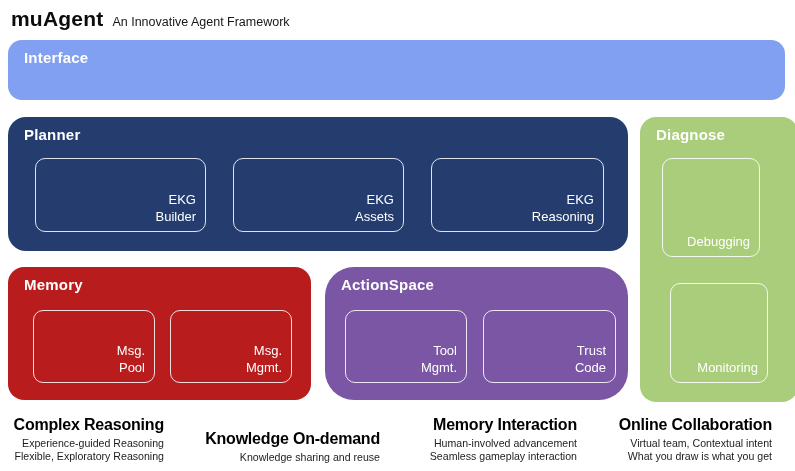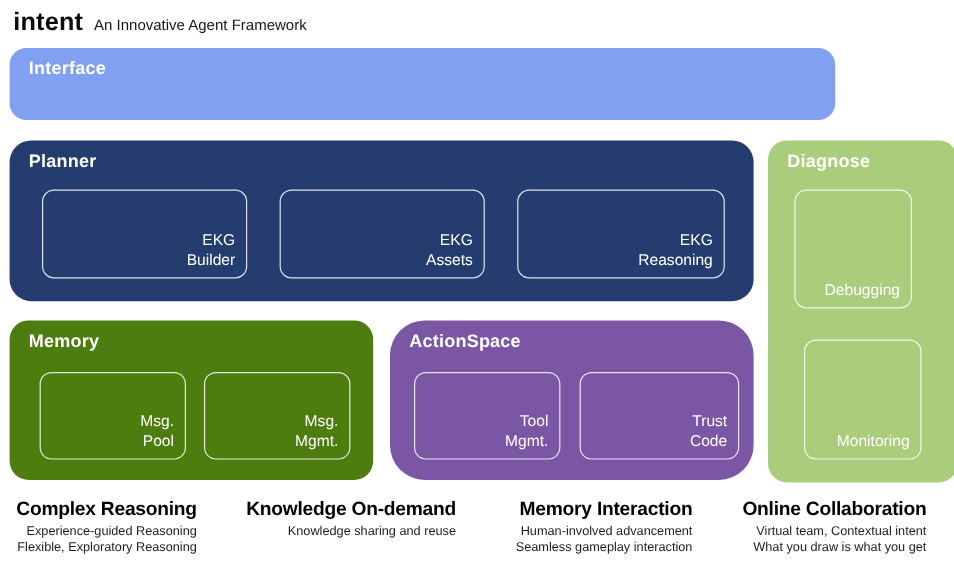--- a/index.html
+++ b/index.html
@@ -12,23 +12,23 @@
 
   
   .header { position: absolute; left: 11px; top: 7px; display: flex; align-items: baseline; gap: 9px; }
   .brand { font-size: 21px; font-weight: 800; color: #0c0c0c; letter-spacing: 0.2px; }
   .tagline { font-size: 12.5px; color: #171717; }
 
   
   .block { position: absolute; color: #fff; }
   .block-label { position: absolute; left: 16px; top: 9px; font-size: 15px; font-weight: 600; letter-spacing: 0.2px; }
 
-  #interface-block { left: 8px; top: 40px; width: 688px; height: 60px; background: #81A0F2; border-radius: 14px; }
+  #interface-block { left: 8px; top: 40px; width: 777px; height: 60px; background: #81A0F2; border-radius: 14px; }
   #planner-block   { left: 8px; top: 117px; width: 620px; height: 134px; background: #243D6E; border-radius: 18px; }
-  #memory-block    { left: 8px; top: 267px; width: 303px; height: 133px; background: #4d7c0f; border-radius: 16px; }
+  #memory-block    { left: 8px; top: 267px; width: 303px; height: 133px; background: #b91c1c; border-radius: 16px; }
   #actionspace-block { left: 325px; top: 267px; width: 303px; height: 133px; background: #7A56A4; border-radius: 29px; }
   #diagnose-block  { left: 640px; top: 117px; width: 158px; height: 285px; background: #A9CD7B; border-radius: 16px; }
 
   
   .subbox {
     position: absolute;
     border: 1.3px solid rgba(255,255,255,0.85);
     border-radius: 10px;
   }
   .subbox .lbl {
@@ -50,33 +50,33 @@
   #actionspace-sub-0 { left: 20px;  top: 43px; width: 122px; height: 73px; }
   #actionspace-sub-1 { left: 158px; top: 43px; width: 133px; height: 73px; }
 
   
   #diagnose-sub-0 { left: 22px; top: 41px;  width: 98px; height: 99px; }
   #diagnose-sub-1 { left: 30px; top: 166px; width: 98px; height: 100px; }
 
   
   .feature { position: absolute; top: 416px; width: 250px; text-align: right; }
   #feature-0 { right: 631px; }
-  #feature-1 { right: 415px; }
+  #feature-1 { right: 415px; margin-top: 14px; }
   #feature-2 { right: 218px; }
   #feature-3 { right: 23px; }
   .feature-title { font-size: 16px; font-weight: bold; color: #000; margin-bottom: 3px; letter-spacing: -0.2px; }
   .feature-line { font-size: 10.6px; color: #1c1c1c; line-height: 13px; }
 </style>
 </head>
 <body>
 
 <div class="canvas">
 
   <div class="header">
-    <span class="brand">intent</span>
+    <span class="brand">muAgent</span>
     <span class="tagline">An Innovative Agent Framework</span>
   </div>
 
   <div class="block" id="interface-block">
     <div class="block-label">Interface</div>
   </div>
 
   <div class="block" id="planner-block">
     <div class="block-label">Planner</div>
     <div class="subbox" id="planner-sub-0">

